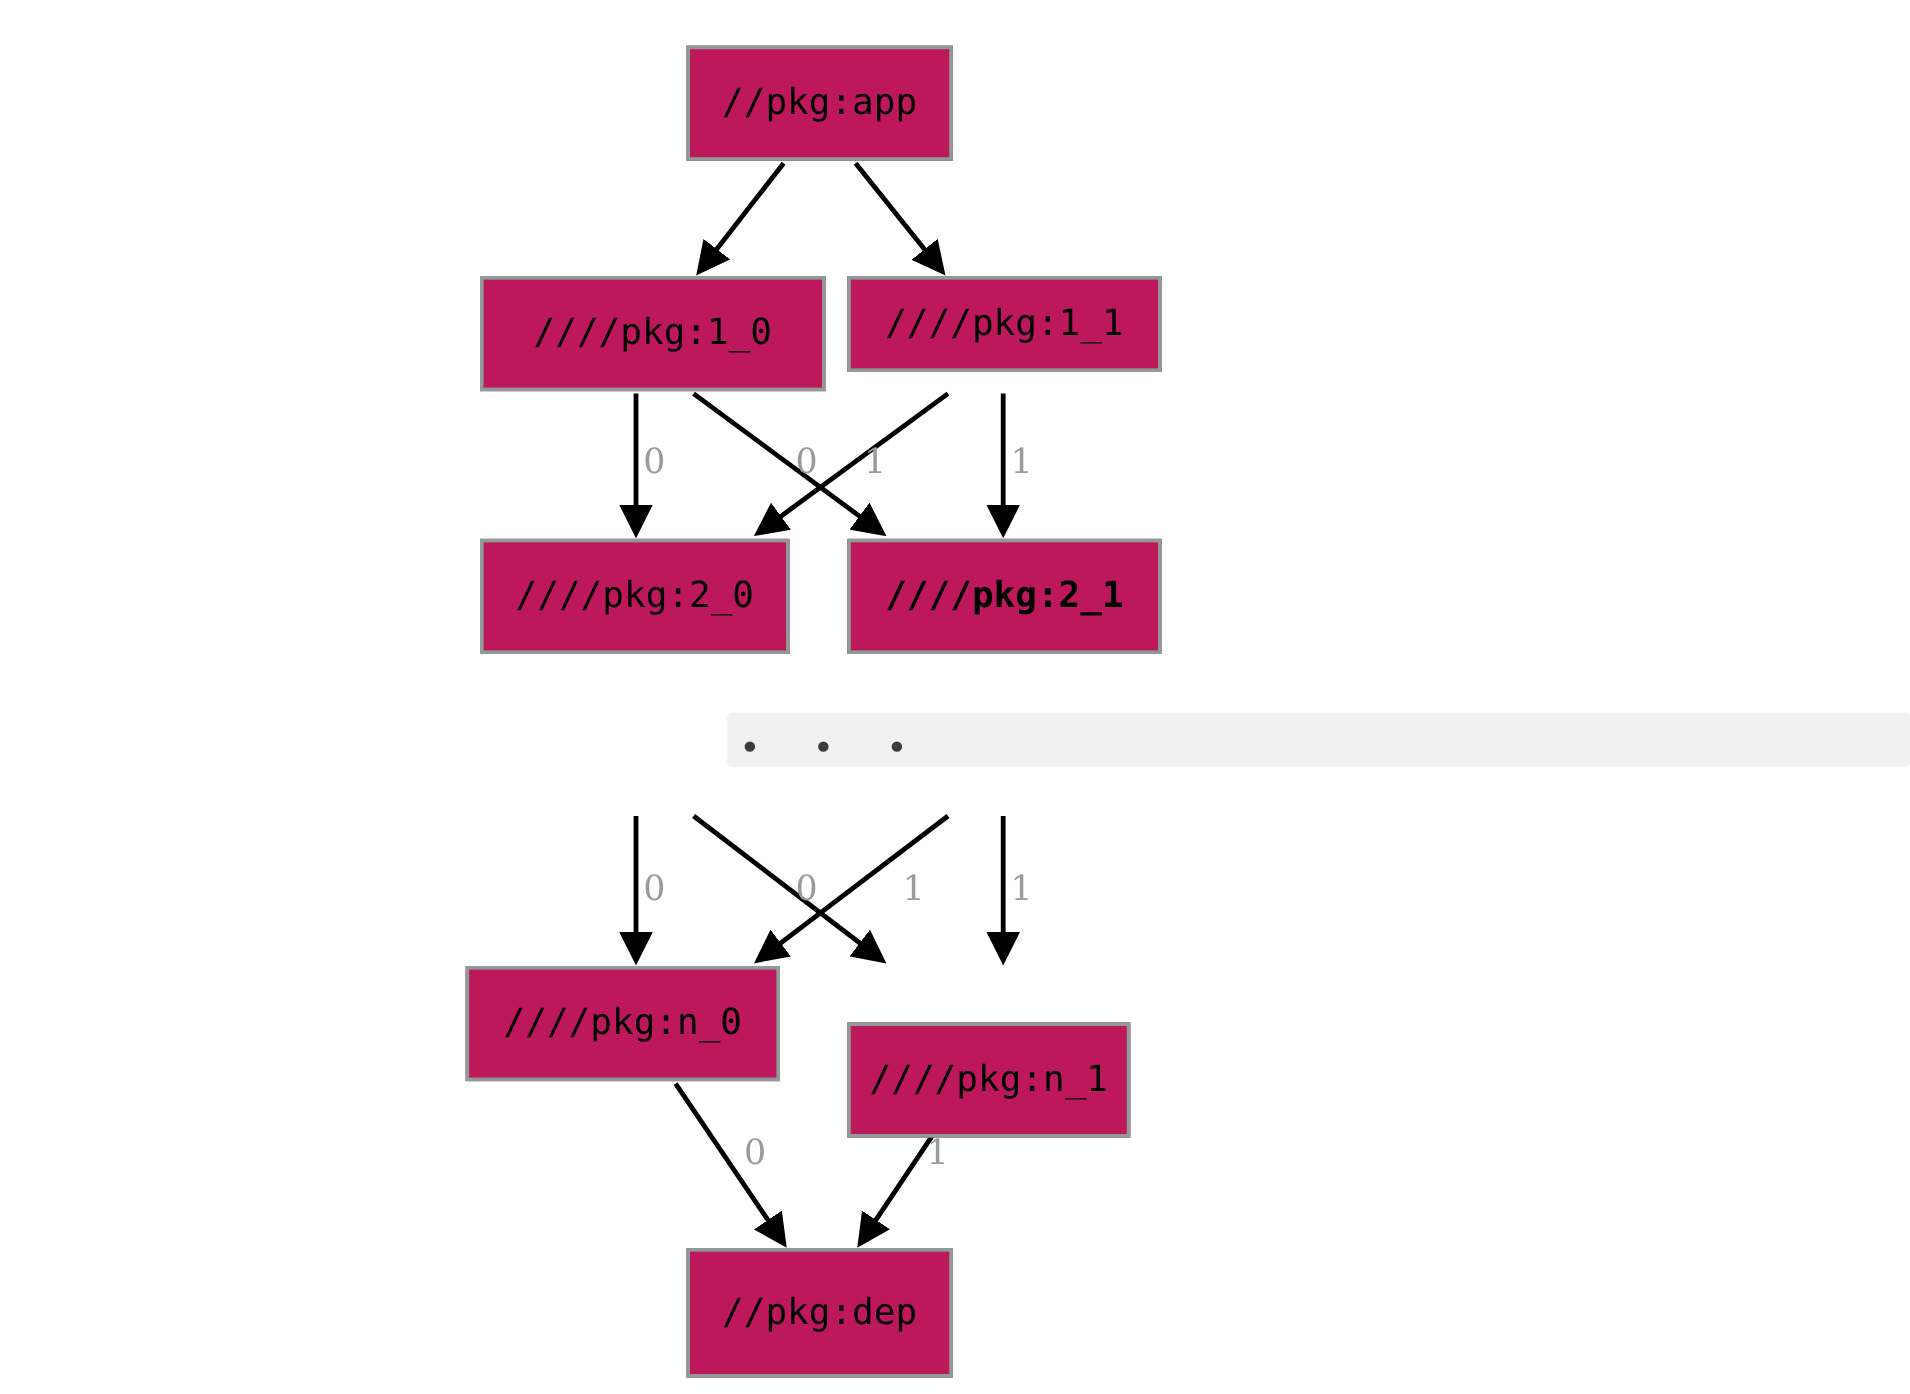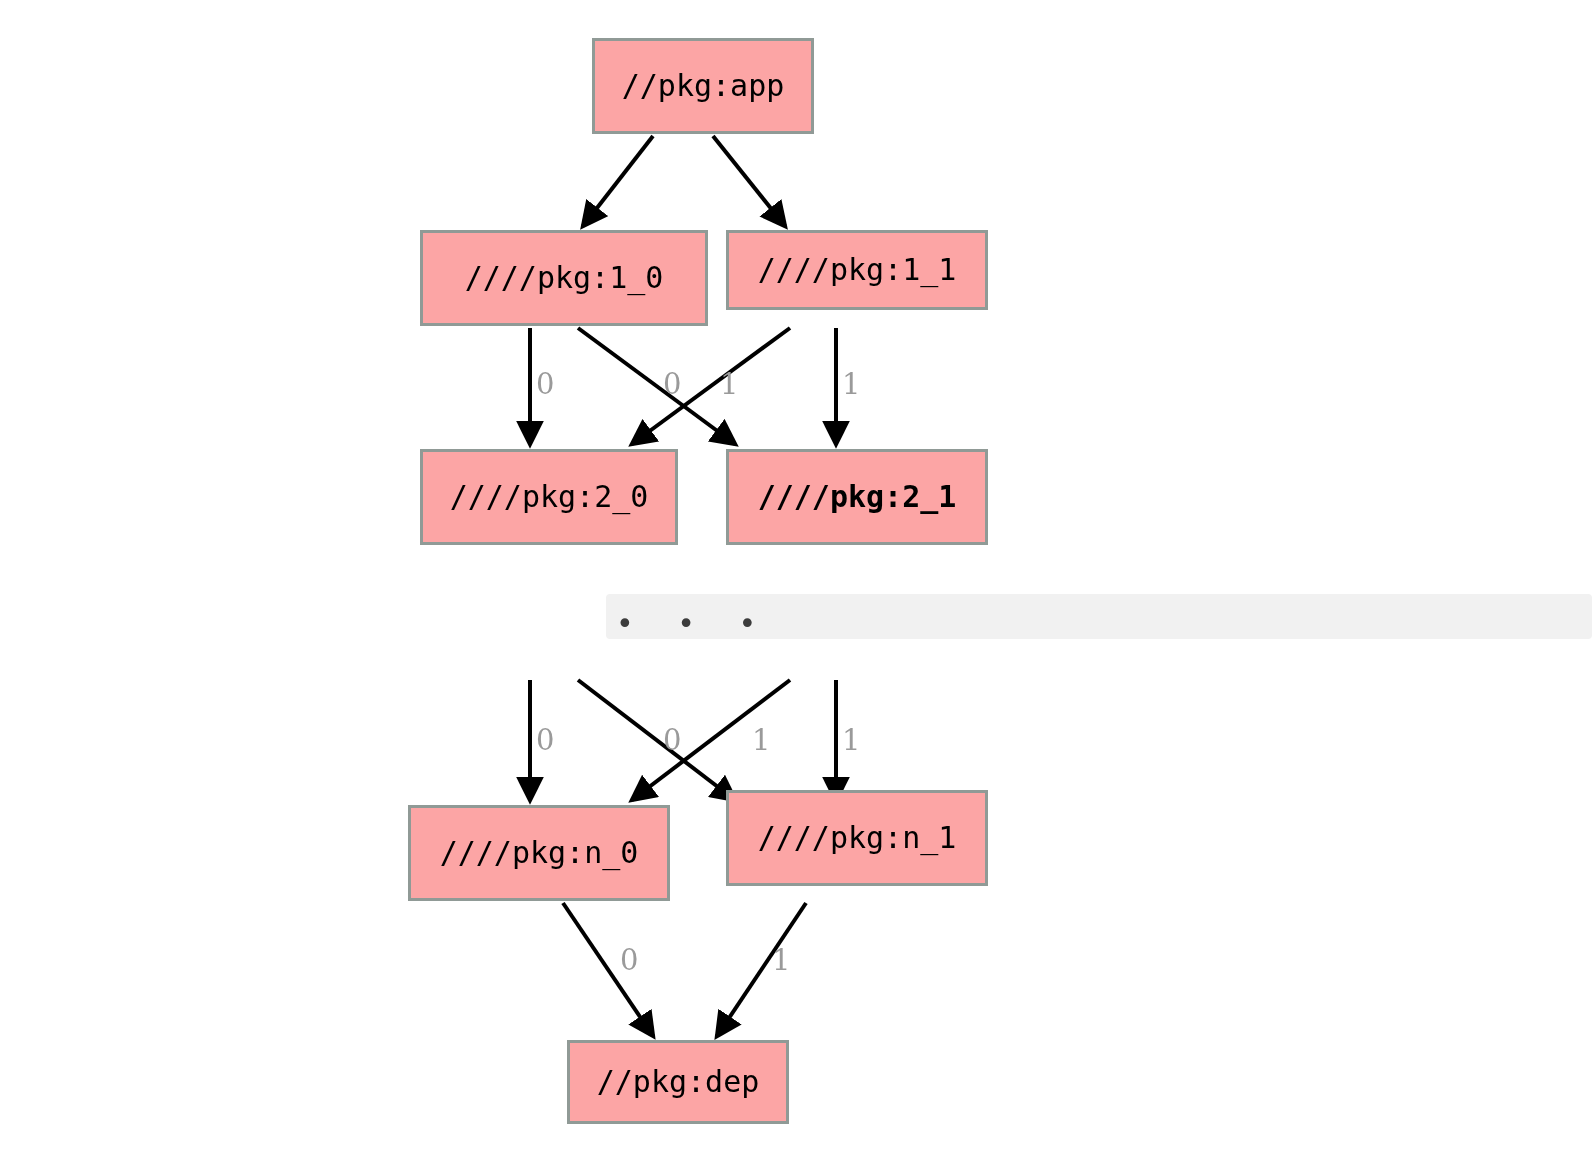--- a/index.html
+++ b/index.html
@@ -23,26 +23,25 @@
   #graph-svg {
     position: absolute;
     left: 0; top: 0;
     width: 1592px;
     height: 1162px;
     display: block;
   }
   .node-box {
     position: absolute;
     box-sizing: border-box;
-    background: #fca5a5;
+    background: #be185d;
     border: 3px solid #909a96;
     display: flex;
     align-items: center;
     justify-content: center;
-    margin-left: 20px;
   }
   .node-label {
     font-family: "DejaVu Sans Mono", "Liberation Mono", monospace;
     font-size: 30px;
     color: #000000;
     letter-spacing: 0px;
     white-space: pre;
     line-height: 1;
   }
   .edge-label {
@@ -110,24 +109,24 @@
       </div>
       <div class="node-box" style="left: 400px; top: 449px; width: 258px; height: 96px;">
         <span class="node-label">////pkg:2_0</span>
       </div>
       <div class="node-box" style="left: 706px; top: 449px; width: 262px; height: 96px; font-weight: bold;">
         <span class="node-label">////pkg:2_1</span>
       </div>
       <div class="node-box" style="left: 388px; top: 805px; width: 262px; height: 96px;">
         <span class="node-label">////pkg:n_0</span>
       </div>
-      <div class="node-box" style="left: 706px; top: 790px; width: 262px; height: 96px;">
+      <div class="node-box" style="left: 706px; top: 852px; width: 236px; height: 96px;">
         <span class="node-label">////pkg:n_1</span>
       </div>
-      <div class="node-box" style="left: 547px; top: 1040px; width: 222px; height: 84px; text-align: right;">
+      <div class="node-box" style="left: 572px; top: 1040px; width: 222px; height: 108px; text-align: right;">
         <span class="node-label">//pkg:dep</span>
       </div>
     </div>
   <div id="edge-labels-layer">
       <span class="edge-label" style="left: 536px; top: 370px;">0</span>
       <span class="edge-label" style="left: 663px; top: 370px;">0</span>
       <span class="edge-label" style="left: 720px; top: 370px;">1</span>
       <span class="edge-label" style="left: 842px; top: 370px;">1</span>
       <span class="edge-label" style="left: 536px; top: 726px;">0</span>
       <span class="edge-label" style="left: 663px; top: 726px;">0</span>

